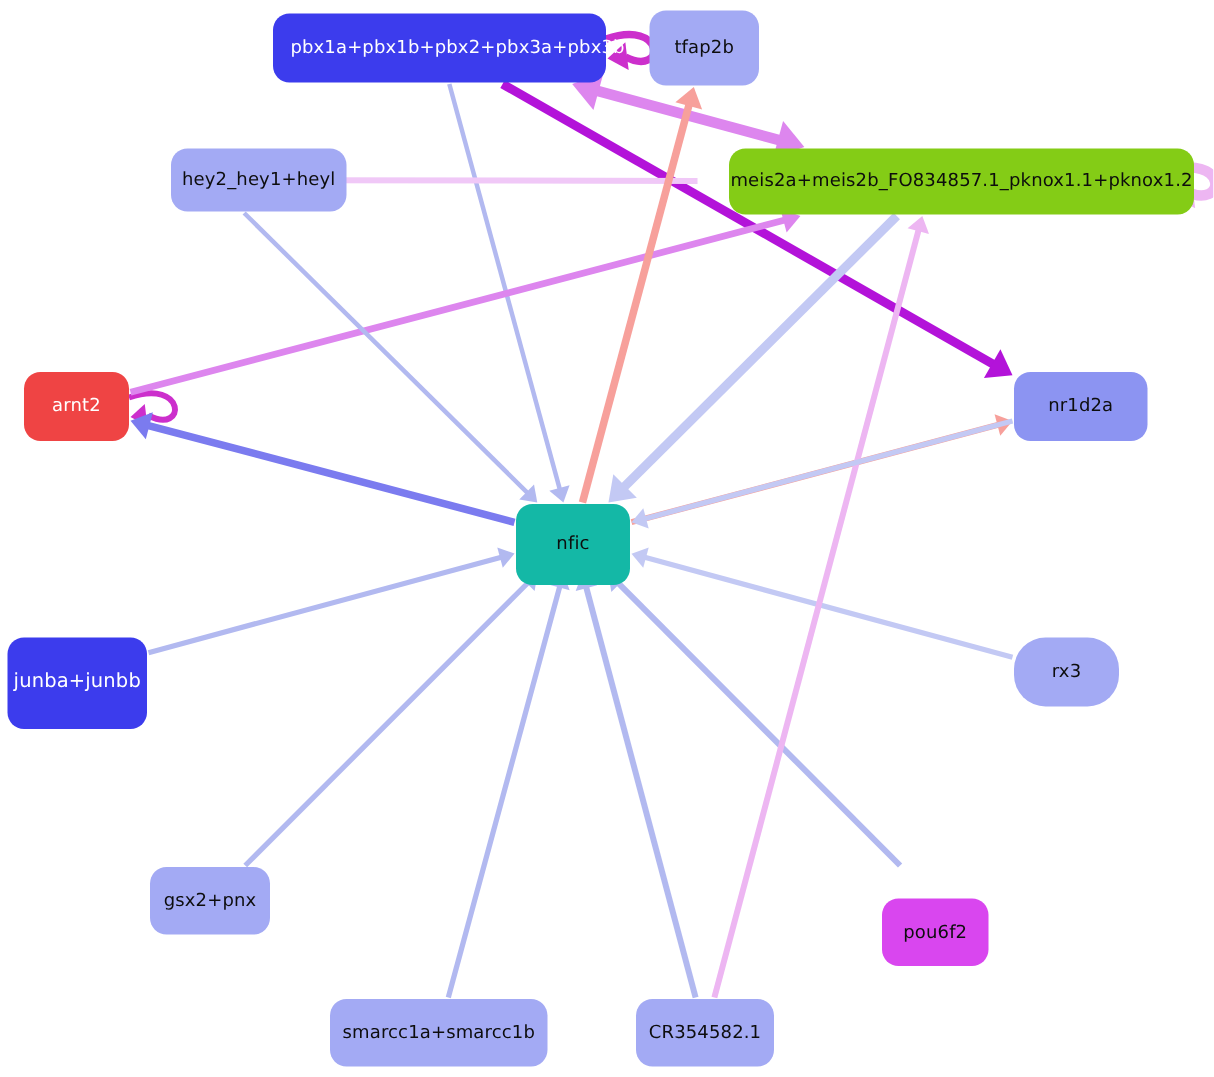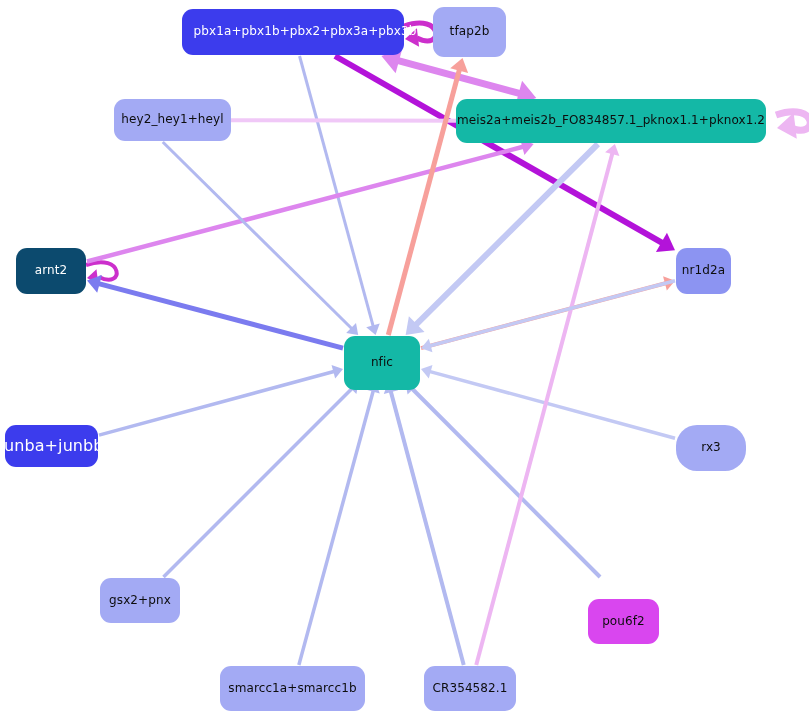--- a/index.html
+++ b/index.html
@@ -136,33 +136,33 @@
   <div id="node-layer">
       <div class="node" style="left: 182px; top: 9px; width: 222px; height: 46px; background: rgb(60, 60, 237); color: rgb(255, 255, 255); font-size: 12px; padding-left: 24px;">
         <span class="node-label">pbx1a+pbx1b+pbx2+pbx3a+pbx3b</span>
       </div>
       <div class="node" style="left: 433px; top: 7px; width: 73px; height: 50px; background: rgb(163, 170, 244); color: rgb(13, 13, 13); font-size: 12px;">
         <span class="node-label">tfap2b</span>
       </div>
       <div class="node" style="left: 82px; top: 99px; width: 117px; height: 42px; background: rgb(163, 170, 244); color: rgb(13, 13, 13); font-size: 12px; margin-left: 32px;">
         <span class="node-label">hey2_hey1+heyl</span>
       </div>
-      <div class="node" style="left: 456px; top: 99px; width: 310px; height: 44px; background: #14b8a6; color: rgb(13, 13, 13); font-size: 12px;">
+      <div class="node" style="left: 486px; top: 99px; width: 310px; height: 44px; background: #84cc16; color: rgb(13, 13, 13); font-size: 12px;">
         <span class="node-label">meis2a+meis2b_FO834857.1_pknox1.1+pknox1.2</span>
       </div>
-      <div class="node" style="left: 16px; top: 248px; width: 70px; height: 46px; background: #0c4a6e; color: rgb(255, 255, 255); font-size: 12px;">
+      <div class="node" style="left: 16px; top: 248px; width: 70px; height: 46px; background: #ef4444; color: rgb(255, 255, 255); font-size: 12px;">
         <span class="node-label">arnt2</span>
       </div>
-      <div class="node" style="left: 676px; top: 248px; width: 55px; height: 46px; background: rgb(140, 148, 242); color: rgb(13, 13, 13); font-size: 12px; align-items: center;">
+      <div class="node" style="left: 676px; top: 248px; width: 89px; height: 46px; background: rgb(140, 148, 242); color: rgb(13, 13, 13); font-size: 12px; align-items: center;">
         <span class="node-label">nr1d2a</span>
       </div>
       <div class="node" style="left: 344px; top: 336px; width: 76px; height: 54px; background: #14b8a6; color: rgb(13, 13, 13); font-size: 12px;">
         <span class="node-label">nfic</span>
       </div>
-      <div class="node" style="left: 5px; top: 425px; width: 93px; height: 42px; background: rgb(60, 60, 237); color: rgb(255, 255, 255); font-size: 16px;">
+      <div class="node" style="left: 5px; top: 425px; width: 93px; height: 61px; background: rgb(60, 60, 237); color: rgb(255, 255, 255); font-size: 13px;">
         <span class="node-label">junba+junbb</span>
       </div>
       <div class="node" style="left: 676px; top: 425px; width: 70px; height: 46px; background: rgb(163, 170, 244); color: rgb(13, 13, 13); font-size: 12px; border-radius: 21px;">
         <span class="node-label">rx3</span>
       </div>
       <div class="node" style="left: 100px; top: 578px; width: 80px; height: 45px; background: rgb(163, 170, 244); color: rgb(13, 13, 13); font-size: 12px;">
         <span class="node-label">gsx2+pnx</span>
       </div>
       <div class="node" style="left: 588px; top: 599px; width: 71px; height: 45px; background: #d946ef; color: rgb(13, 13, 13); font-size: 12px;">
         <span class="node-label">pou6f2</span>

